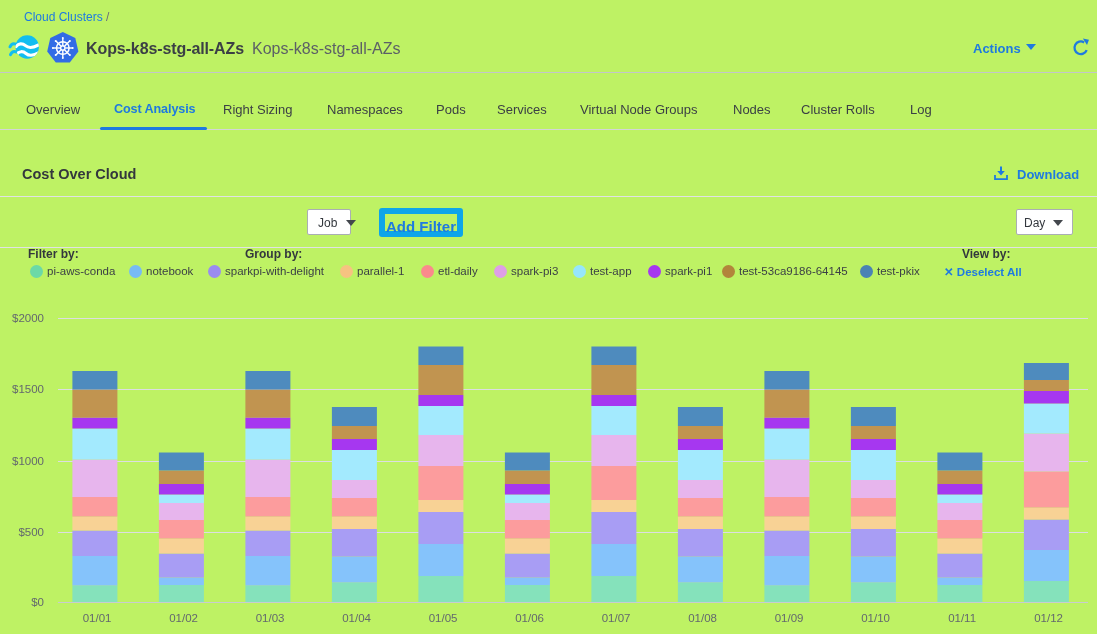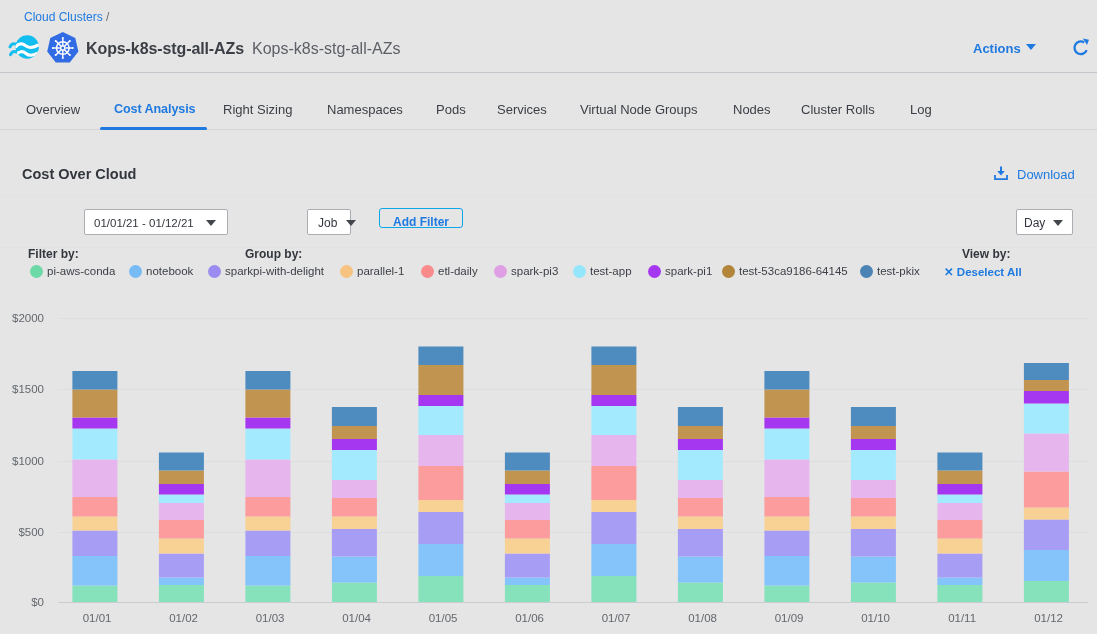--- a/index.html
+++ b/index.html
@@ -1,47 +1,47 @@
 <!DOCTYPE html>
 <html><head>
 <meta charset="utf-8">
 <style>
 * { margin:0; padding:0; box-sizing:border-box; }
 html,body { width:1097px; height:634px; background:#fff; font-family:"Liberation Sans", sans-serif; overflow:hidden; }
 .abs { position:absolute; }
-#page { position:relative; width:1097px; height:634px; background:#e5e5e5;padding-left:40px; }
+#page { position:relative; width:1097px; height:634px; background:#bef264;padding-left:40px; }
 
 #crumb { left:24px; top:10px; font-size:12px; color:#1e7ae0; }
 #crumb .sep { color:#6a6f76; }
 
 #title1 { left:86px; top:40px; font-size:16px; font-weight:bold; color:#3b3f45; letter-spacing:-0.1px;}
 #title2 { left:252px; top:40px; font-size:16px; color:#5c6066; }
 #actions { left:973px; top:41px; font-size:13px; font-weight:bold; color:#1e7ae0; }
 #hdrline { left:0; top:72px; width:1097px; height:1px; background:#c3c6ca; }
 
 #tabs { left:0; top:102px; font-size:13px; color:#3b3f45; height:18px; }
 #tabs span { position:absolute; top:0; white-space:nowrap; }
 #tabs .active { color:#1e7ae0; font-weight:bold; font-size:12.6px; letter-spacing:-0.1px; }
 #tabline { left:0; top:129px; width:1097px; height:1px; background:#d3d5d8; }
 #tabunder { left:100px; top:126.5px; width:107px; height:3px; background:#1e7ae0; border-radius:2px; }
 
 #cot { left:22px; top:166px; font-size:14.5px; font-weight:bold; color:#33373d; }
-#download { left:1017px; top:167px; font-size:13px; font-weight:normal; color:#1e7ae0; }
+#download { left:1017px; top:167px; font-size:13px; font-weight:bold; color:#1e7ae0; }
 
 #fline1 { left:0; top:196px; width:1097px; height:1px; background:#e0e2e5; }
 #fline2 { left:0; top:247px; width:1097px; height:1px; background:#e0e2e5; }
 .lbl { font-size:12px; font-weight:bold; color:#33373d;margin-top:32px; }
 .selbox { position:absolute; height:26px; border:1px solid #aaaeb3; border-radius:2px; background:#fff; font-size:12px; color:#33373d; }
 #filterby { left:28px; top:215px; }
 #sel1 { left:84px; top:209px; width:144px; }
 #sel1 .t { position:absolute; left:9px; top:6.5px; font-size:11.5px; }
 #groupby { left:245px; top:215px; }
 #sel2 { left:307px; top:209px; width:44px; }
 #sel2 .t { position:absolute; left:10px; top:6px; }
-#addfilter { position:absolute; left:379px; top:208px; width:84px; height:20px; border:1px solid #0ea5e9; border-radius:3px; color:#1e7ae0; font-size:12px; font-weight:bold; text-align:center; line-height:26px; }
+#addfilter { position:absolute; left:379px; top:208px; width:84px; height:29px; border:6px solid #0ea5e9; border-radius:3px; color:#1e7ae0; font-size:15px; font-weight:bold; text-align:center; line-height:26px; }
 #viewby { left:962px; top:215px; }
 #sel3 { left:1016px; top:209px; width:57px; }
 #sel3 .t { position:absolute; left:7px; top:6px; }
 .tri { position:absolute; width:0; height:0; border-left:5.5px solid transparent; border-right:5.5px solid transparent; border-top:6px solid #43474d; }
 
 #legend { left:0; top:264px; width:1005px; height:16px; }
 .ld { position:absolute; width:13px; height:13px; border-radius:50%; top:1px; }
 .lt { position:absolute; font-size:11.5px; color:#3b3f45; top:1px; }
 #deselect { position:absolute; left:944px; top:265px; font-size:11.5px; font-weight:bold; color:#1e7ae0; }
 </style>
@@ -114,24 +114,20 @@
   <div class="abs" id="cot">Cost Over Cloud</div>
   <svg class="abs" id="dlicon" style="left:993px;top:165px" width="16" height="17" viewBox="0 0 16 17">
   <path d="M2 10 V14.2 H14 V10" fill="none" stroke="#1e7ae0" stroke-width="1.8"></path>
   <line x1="8" y1="1.5" x2="8" y2="8.5" stroke="#1e7ae0" stroke-width="2"></line>
   <polygon points="4.2,6 11.8,6 8,10.4" fill="#1e7ae0"></polygon>
 </svg>
   <div class="abs" id="download">Download</div>
   <div class="abs" id="fline1"></div>
   <div class="abs" id="fline2"></div>
   <div class="abs lbl" id="filterby">Filter by:</div>
-  <div class="selbox" id="sel1">
-      <span class="t">01/01/21 - 01/12/21</span>
-      <span class="tri" style="left:121px;top:10px"></span>
-    </div>
   <div class="abs lbl" id="groupby">Group by:</div>
   <div class="selbox" id="sel2">
       <span class="t">Job</span>
       <span class="tri" style="left:38px;top:10px"></span>
     </div>
   <div id="addfilter">Add Filter</div>
   <div class="abs lbl" id="viewby">View by:</div>
   <div class="selbox" id="sel3">
       <span class="t">Day</span>
       <span class="tri" style="left:36px;top:10px"></span>

